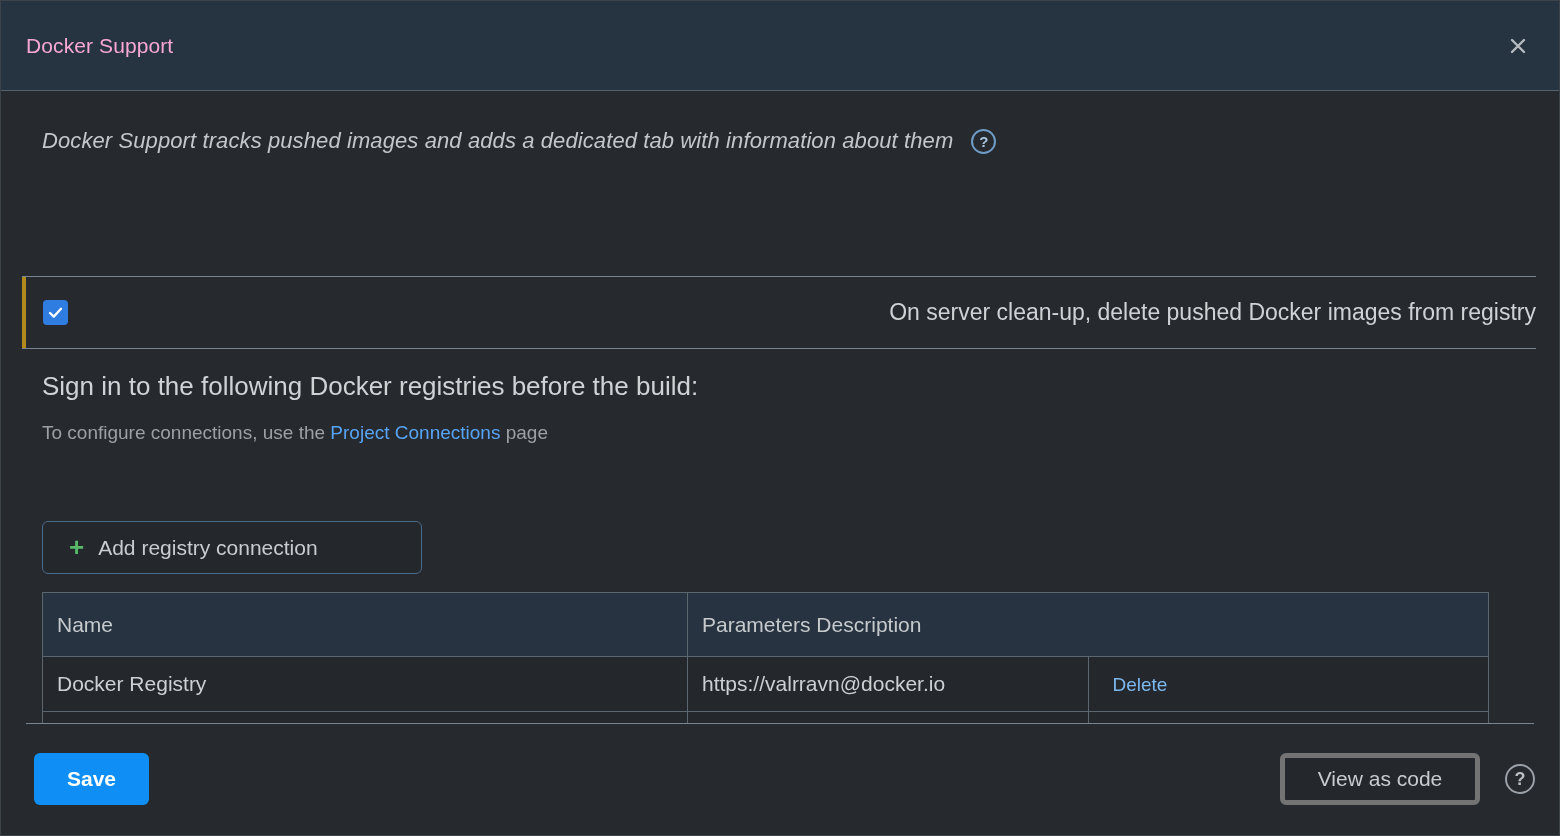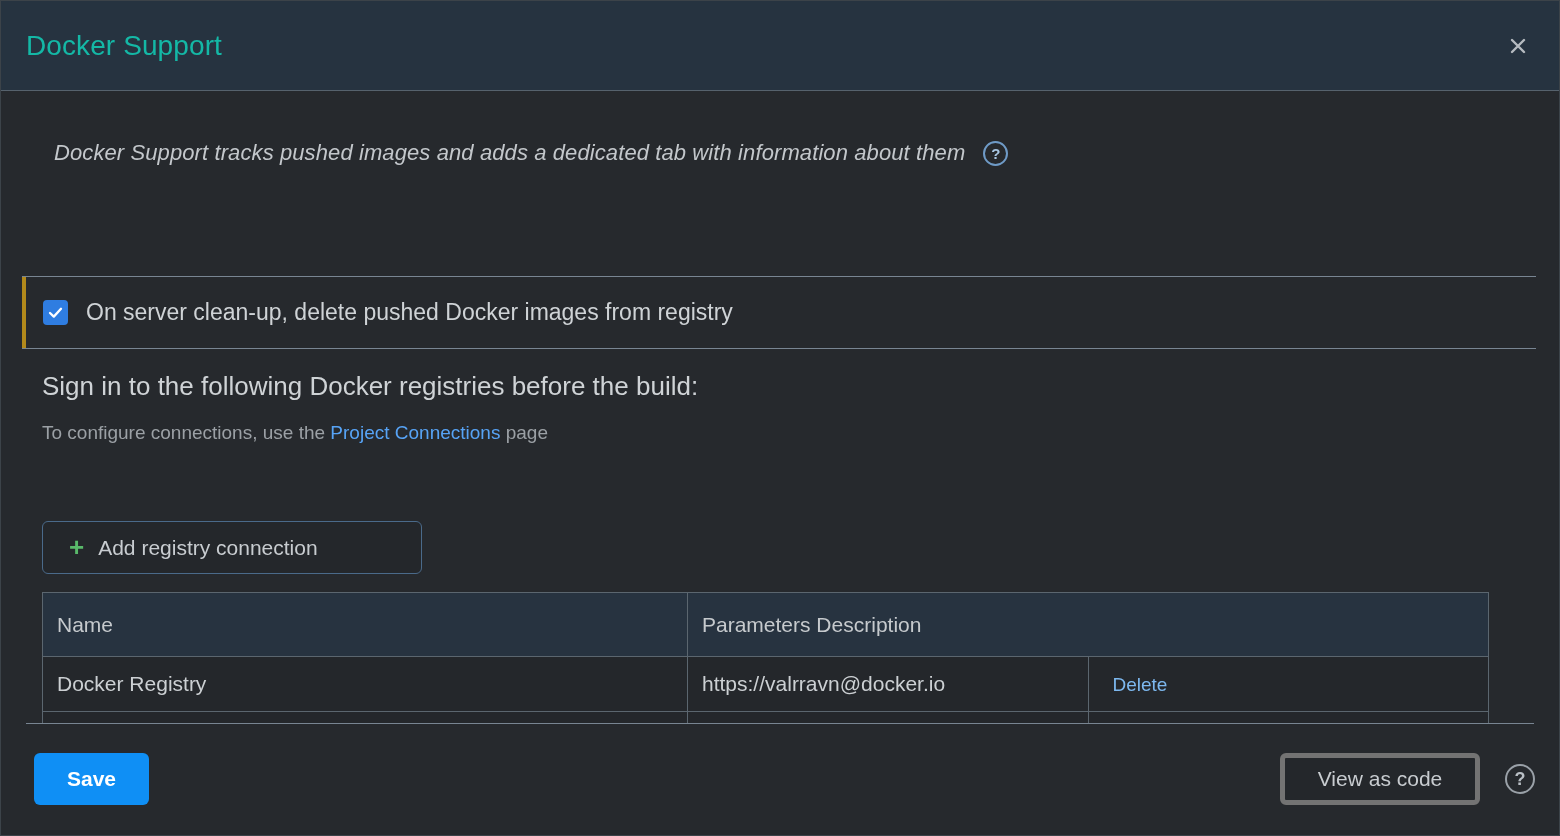--- a/index.html
+++ b/index.html
@@ -30,42 +30,42 @@
     flex: 0 0 90px;
     background: #263340;
     border-bottom: 1px solid #56626d;
     display: flex;
     align-items: center;
     justify-content: space-between;
     padding: 0 24px 0 25px;
     box-sizing: border-box;
   }
   .title-text {
-    font-size: 28px;
-    color: #14b8a6;
+    font-size: 21px;
+    color: #f9a8d4;
     font-weight: 400;
     letter-spacing: 0.1px;
   }
   .close-btn {
     width: 34px;
     height: 34px;
     display: flex;
     align-items: center;
     justify-content: center;
     cursor: pointer;
     color: #b6bbc0;
   }
   .close-btn svg { display: block; }
 
   
   .body {
     flex: 1 1 auto;
     position: relative;
     background: #26292d;
-    padding: 12px;
+    padding: 0;
     overflow: hidden;
   }
 
   .desc-row {
     display: flex;
     align-items: center;
     gap: 18px;
     padding: 44px 0 0 41px;
     height: 56px;
     box-sizing: border-box;
@@ -109,20 +109,21 @@
     top: 0;
     bottom: 0;
     width: 4px;
     background: #b2891b;
   }
   .cb-inner {
     display: flex;
     align-items: center;
     height: 100%;
     padding-left: 21px;
+    justify-content: space-between;
   }
   .checkbox {
     width: 25px;
     height: 25px;
     border-radius: 4px;
     background: #2f7de1;
     display: flex;
     align-items: center;
     justify-content: center;
     flex: 0 0 auto;

